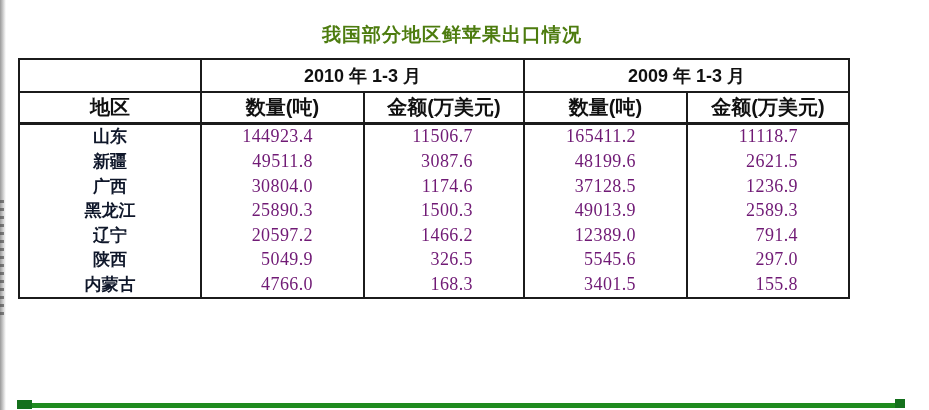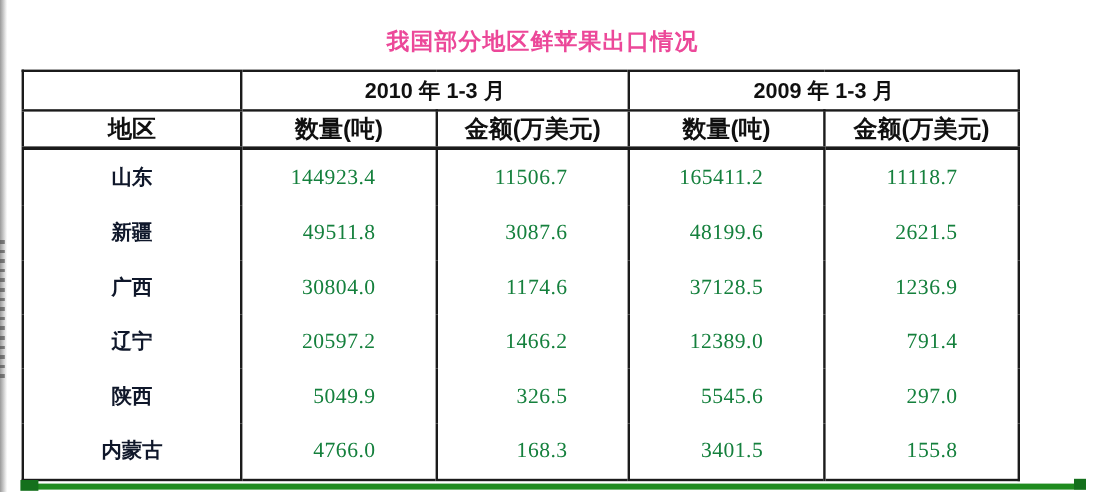--- a/index.html
+++ b/index.html
@@ -30,25 +30,25 @@
     background: repeating-linear-gradient(to bottom, #4a4a4a 0 3px, transparent 3px 8px);
     opacity: .65;
   }
   .doc-title {
     position: absolute; top: 22px; left: 0;
     width: 904px;
     text-align: center;
     font-size: 19px;
     font-weight: bold;
     letter-spacing: 1px;
-    color: #ec4899;
+    color: #4d7c0f;
   }
   table.export-table {
     position: absolute; left: 18px; top: 58px;
-    width: 830px; height: 343px;
+    width: 830px; height: 241px;
     border-collapse: collapse;
     table-layout: fixed;
     background: var(--paper);
     border: 2px solid var(--ink);
     padding-left: 47px;
   }
   tr.r-period { height: 33px; }
   tr.r-cols   { height: 31px; }
   th, td {
     padding: 0;
@@ -70,21 +70,21 @@
     font-size: 17px;
     font-weight: 600;
     color: #0f172a;
   }
   td.num {
     font-family: "Liberation Serif", serif;
     font-size: 18px;
     letter-spacing: .4px;
     text-align: right;
     padding-right: 50px;
-    color: #15803d;
+    color: #701a75;
   }
   
   .green-underline {
     position: absolute; left: 20px; top: 403px;
     width: 885px; height: 5px;
     background: var(--green);
   }
   .green-underline .cap-left {
     position: absolute; left: -3px; top: -3px;
     width: 15px; height: 9px;
@@ -142,20 +142,27 @@
       <td class="num bl">2621.5</td>
     </tr>
     <tr>
       <td class="region">广西</td>
       <td class="num bl">30804.0</td>
       <td class="num bl">1174.6</td>
       <td class="num bl">37128.5</td>
       <td class="num bl">1236.9</td>
     </tr>
     <tr>
+      <td class="region">黑龙江</td>
+      <td class="num bl">25890.3</td>
+      <td class="num bl">1500.3</td>
+      <td class="num bl">49013.9</td>
+      <td class="num bl">2589.3</td>
+    </tr>
+    <tr>
       <td class="region">辽宁</td>
       <td class="num bl">20597.2</td>
       <td class="num bl">1466.2</td>
       <td class="num bl">12389.0</td>
       <td class="num bl">791.4</td>
     </tr>
     <tr>
       <td class="region">陕西</td>
       <td class="num bl">5049.9</td>
       <td class="num bl">326.5</td>

